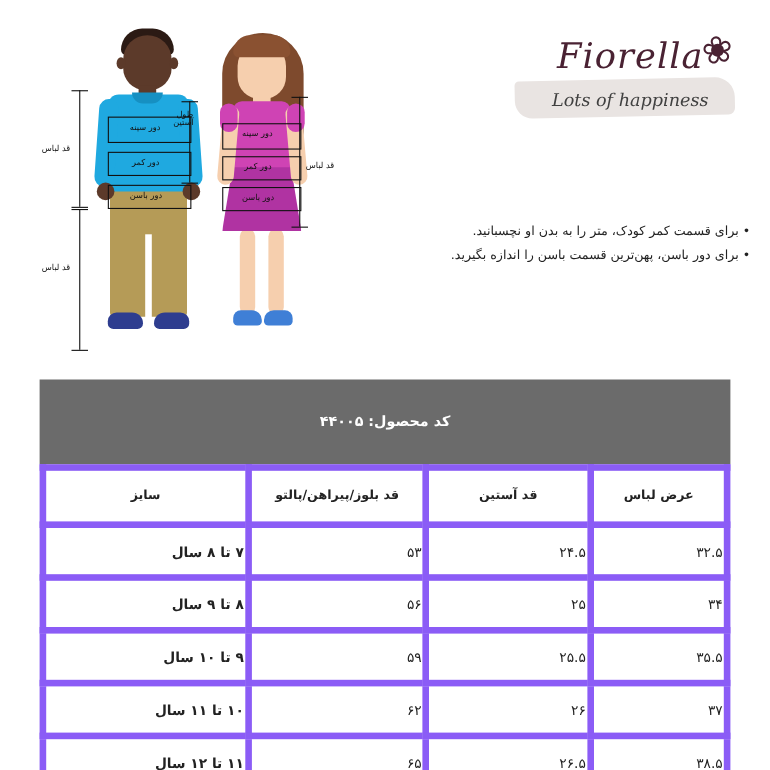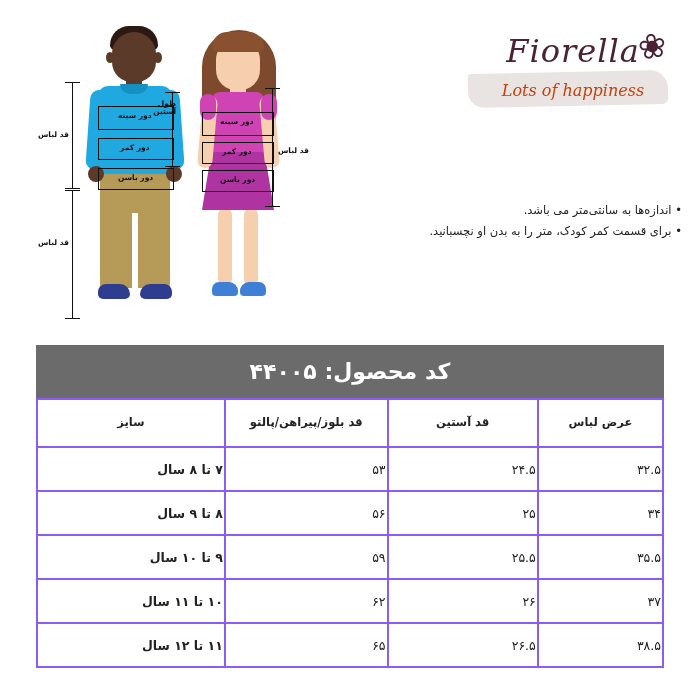--- a/index.html
+++ b/index.html
@@ -47,42 +47,42 @@
   .girl .arm-r{position:absolute;left:82px;top:78px;width:15px;height:72px;background:#f6cfae;border-radius:8px;transform:rotate(-5deg);}
   .girl .sleeve-l{position:absolute;left:20px;top:76px;width:16px;height:26px;background:#cf43b4;border-radius:8px;}
   .girl .sleeve-r{position:absolute;left:81px;top:76px;width:16px;height:26px;background:#cf43b4;border-radius:8px;}
   .girl .leg-l{position:absolute;left:38px;top:190px;width:14px;height:78px;background:#f6cfae;border-radius:7px;}
   .girl .leg-r{position:absolute;left:64px;top:190px;width:14px;height:78px;background:#f6cfae;border-radius:7px;}
   .girl .shoe-l{position:absolute;left:32px;top:264px;width:26px;height:14px;background:#3f7fd6;border-radius:7px 9px 4px 4px;}
   .girl .shoe-r{position:absolute;left:60px;top:264px;width:26px;height:14px;background:#3f7fd6;border-radius:9px 7px 4px 4px;}
 
   
   .mline{position:absolute;background:#111;}
-  .mlabel{position:absolute;font-size:7.5px;color:#111;font-weight:bold;white-space:nowrap;}
+  .mlabel{position:absolute;font-size:7.5px;color:#111;font-weight:normal;white-space:nowrap;}
   .mbox{position:absolute;border:1.2px solid #111;}
 
   
   .logo{position:absolute;right:22px;top:32px;width:210px;height:160px;text-align:center;}
   .logo .brand{font-family:"DejaVu Serif","Liberation Serif",serif;font-style:italic;font-size:32px;color:#4a2233;letter-spacing:1px;}
   .logo .tag-wrap{position:relative;margin-top:6px;}
   .logo .brush{position:absolute;left:0;top:-4px;width:200px;height:34px;background:#e9e4e2;border-radius:4px 18px 6px 16px;transform:rotate(-1.2deg);}
-  .logo .tagline{position:relative;font-family:"DejaVu Serif","Liberation Serif",serif;font-style:italic;font-size:16px;color:#c2410c;padding:5px 0;}
+  .logo .tagline{position:relative;font-family:"DejaVu Serif","Liberation Serif",serif;font-style:italic;font-size:16px;color:#404040;padding:5px 0;}
   .logo .butterfly{position:absolute;right:12px;top:-6px;font-size:34px;color:#4a2233;transform:rotate(-10deg);}
 
   
   .guide{position:absolute;right:18px;top:200px;width:400px;text-align:right;direction:rtl;}
   .guide h2{margin:0 0 10px 0;font-size:15px;color:#111;font-weight:bold;}
   .guide ul{margin:0;padding:0;list-style:none;}
   .guide li{font-size:11.5px;color:#222;line-height:1.85;}
 
   
   .tbl-wrap{position:absolute;left:36px;top:345px;width:628px;}
-  .tbl-title{background:#6b6b6b;color:#ffffff;text-align:center;font-size:22px;font-weight:bold;padding:14px 0;letter-spacing:0.5px;}
+  .tbl-title{background:#6b6b6b;color:#ffffff;text-align:center;font-size:13px;font-weight:bold;padding:31px 0;letter-spacing:0.5px;}
   table{border-collapse:collapse;width:100%;direction:rtl;}
-  th,td{border:2px solid #8b5cf6;font-size:12.5px;color:#222;}
+  th,td{border:6px solid #8b5cf6;font-size:12.5px;color:#222;}
   thead th{height:44px;font-weight:bold;line-height:1.35;font-size:11.5px;}
   tbody td{height:40px;}
   tbody td.size-col{font-weight:bold;font-size:12.5px;}
   .col-w{width:20%;}
   .col-s{width:24%;margin-top:48px;}
   .col-b{width:26%;}
   .col-sz{width:30%;}
 </style>
 </head>
 <body>
@@ -169,22 +169,22 @@
     <div class="butterfly">❀</div>
     <div class="brand">Fiorella</div>
     <div class="tag-wrap">
       <div class="brush"></div>
       <div class="tagline">Lots of happiness</div>
     </div>
   </div>
 
   <div class="guide">
     <ul>
-      <li><span>•</span> <span>اندازه‌ها به سانتی‌متر می باشد.</span></li>
       <li><span>•</span> <span>برای قسمت کمر کودک، متر را به بدن او نچسبانید.</span></li>
+      <li><span>•</span> <span>برای دور باسن، پهن‌ترین قسمت باسن را اندازه بگیرید.</span></li>
     </ul>
   </div>
 
   <div class="tbl-wrap">
     <div class="tbl-title">کد محصول: ۴۴۰۰۵</div>
     <table>
       <thead>
         <tr>
           <th class="col-w">عرض لباس</th>
           <th class="col-s">قد آستین</th>

